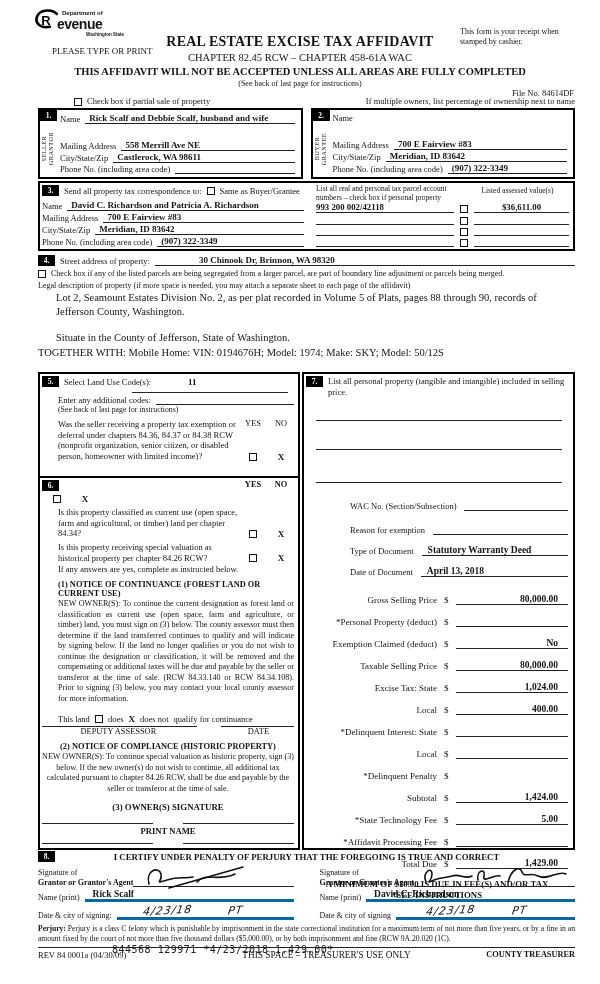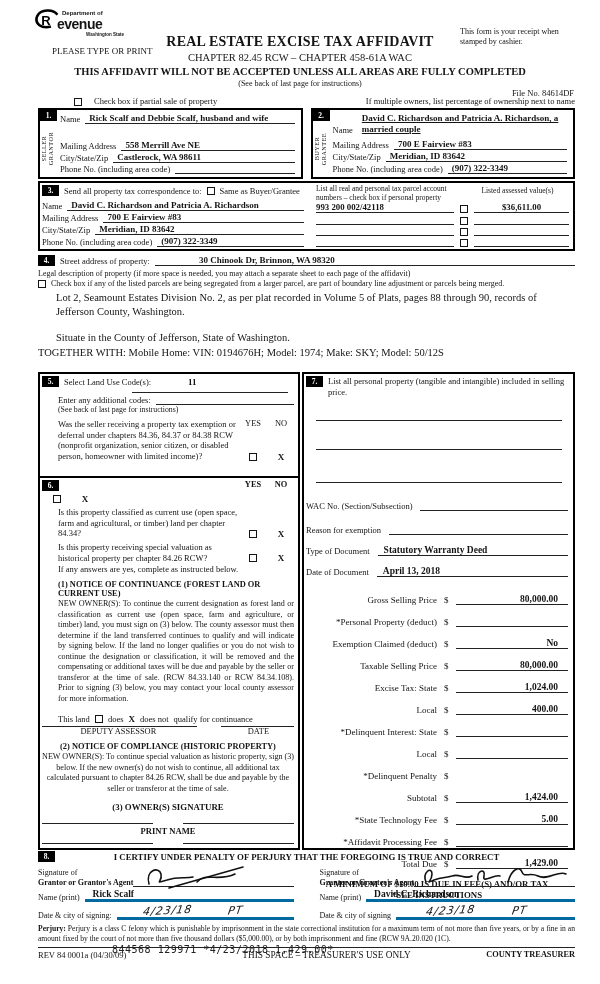--- a/index.html
+++ b/index.html
@@ -27,21 +27,21 @@
   .seeback { position:absolute; left:0; right:0; top:79px; text-align:center; font-size:8px; }
   .fileno { position:absolute; right:26px; top:88px; font-size:8.5px; }
 
   
   .cb { display:inline-block; width:8px; height:8px; border:1px solid #141414; vertical-align:-1px; background:#fff; flex:none; }
   .tab { background:#000; color:#fff; font-size:7.5px; font-weight:bold; width:17px; height:11px; line-height:11px; text-align:center; flex:none; }
   .uline { border-bottom:1px solid #222; }
   .val { font-weight:bold; font-size:9.5px; }
 
   .toprow { position:absolute; left:38px; right:25px; top:96px; display:flex; justify-content:space-between; font-size:8.5px; align-items:flex-end; }
-  .toprow .left { display:flex; gap:12px; align-items:flex-end; margin-left:36px; }
+  .toprow .left { display:flex; gap:5px; align-items:flex-end; margin-left:36px; }
 
   
   .parties { position:absolute; left:38px; right:25px; top:108px; height:71px; display:flex; gap:8px; }
   .pbox { flex:1; border:2px solid #000; display:flex; }
   .rail { width:16px; flex:none; display:flex; flex-direction:column; }
   .vwrap { flex:1; display:flex; justify-content:center; align-items:center; }
   .vtext { writing-mode:vertical-rl; transform:rotate(180deg); font-size:6.3px; letter-spacing:0.4px; line-height:1.1; }
   .fields { flex:1; display:flex; flex-direction:column; padding:2px 6px 3px 4px; }
   .frow { display:flex; align-items:flex-end; margin-top:1px; }
   .flabel { flex:none; padding-right:5px; }
@@ -95,21 +95,21 @@
   .dualline .l2 { flex:0.7; border-bottom:1px solid #222; }
   .duallabels { display:flex; gap:28px; font-size:8.4px; }
   .duallabels .l1 { flex:1.5; text-align:center; }
   .duallabels .l2 { flex:0.7; text-align:center; }
 
   
   .b7top { display:flex; gap:5px; }
   .b7top .txt { flex:1; line-height:1.3; }
   .blankline { border-bottom:1px solid #222; height:1px; margin:22px 6px 0 10px; }
   .labline { display:flex; align-items:flex-end; margin-top:9px; }
-  .labline .lab { flex:none; padding-right:8px; padding-left:8px; }
+  .labline .lab { flex:none; padding-right:8px; padding-left:8px;margin-left:44px; }
   .labline .ln { flex:1; border-bottom:1px solid #222; min-height:10px; padding-left:6px; }
   .mrow { display:flex; align-items:flex-end; margin-top:11px; }
   .mrow .mlab { width:138px; flex:none; text-align:right; font-size:9px; padding-right:7px; }
   .mrow .dol { width:12px; flex:none; font-size:9px; }
   .mrow .mline { flex:1; border-bottom:1px solid #222; text-align:right; padding-right:10px; min-height:11px; }
   .minnote { font-weight:bold; font-size:8.8px; text-align:center; margin-top:10px; }
 
   
   .sec8 { position:absolute; left:38px; right:25px; top:852px; }
   .certrow { position:relative; text-align:center; font-weight:bold; font-size:8.8px; }
@@ -202,21 +202,20 @@
       <div class="rail">
         <div class="tab">2.</div>
         <div class="vwrap">
           <span class="vtext">BUYER</span>
           <span class="vtext">GRANTEE</span>
         </div>
       </div>
       <div class="fields">
         <div class="frow">
           <span class="flabel">Name</span>
-          <span class="fline noline" style="line-height:1.2;"><b class="val" style="text-decoration:underline;">David C. Richardson and Patricia A. Richardson, a married couple</b></span>
         </div>
         <div class="spacer"></div>
         <div class="frow">
           <span class="flabel">Mailing Address</span>
           <span class="fline"><b class="val">700 E Fairview #83</b></span>
         </div>
         <div class="frow">
           <span class="flabel">City/State/Zip</span>
           <span class="fline"><b class="val">Meridian, ID 83642</b></span>
         </div>
@@ -281,26 +280,26 @@
       </div>
     </div>
   </div>
 
   <div class="sec4">
     <div class="s4row">
       <span class="tab">4.</span>
       <span>Street address of property:</span>
       <span class="fline"><b class="val" style="margin-left:40px;">30 Chinook Dr, Brinnon, WA  98320</b></span>
     </div>
-    <div class="s4row" style="font-size:8px;margin-bottom:1px;">
-      <span>Legal description of property (if more space is needed, you may attach a separate sheet to each page of the affidavit)</span>
-    </div>
     <div class="s4row" style="font-size:8px;">
       <span class="cb"></span>
       <span>Check box if any of the listed parcels are being segregated from a larger parcel, are part of boundary line adjustment or parcels being merged.</span>
+    </div>
+    <div class="s4row" style="font-size:8px;margin-bottom:1px;">
+      <span>Legal description of property (if more space is needed, you may attach a separate sheet to each page of the affidavit)</span>
     </div>
     <div class="typed indent" style="width:520px;">Lot 2, Seamount Estates Division No. 2, as per plat recorded in Volume 5 of Plats, pages 88 through 90, records of Jefferson County, Washington.</div>
     <div class="typed indent" style="margin-top:12px;">Situate in the County of Jefferson, State of Washington.</div>
     <div class="typed">TOGETHER WITH: Mobile Home: VIN: 0194676H; Model: 1974; Make: SKY; Model: 50/12S</div>
   </div>
 
   <div class="middle">
     <div class="leftcol">
 
       <div class="box5">

